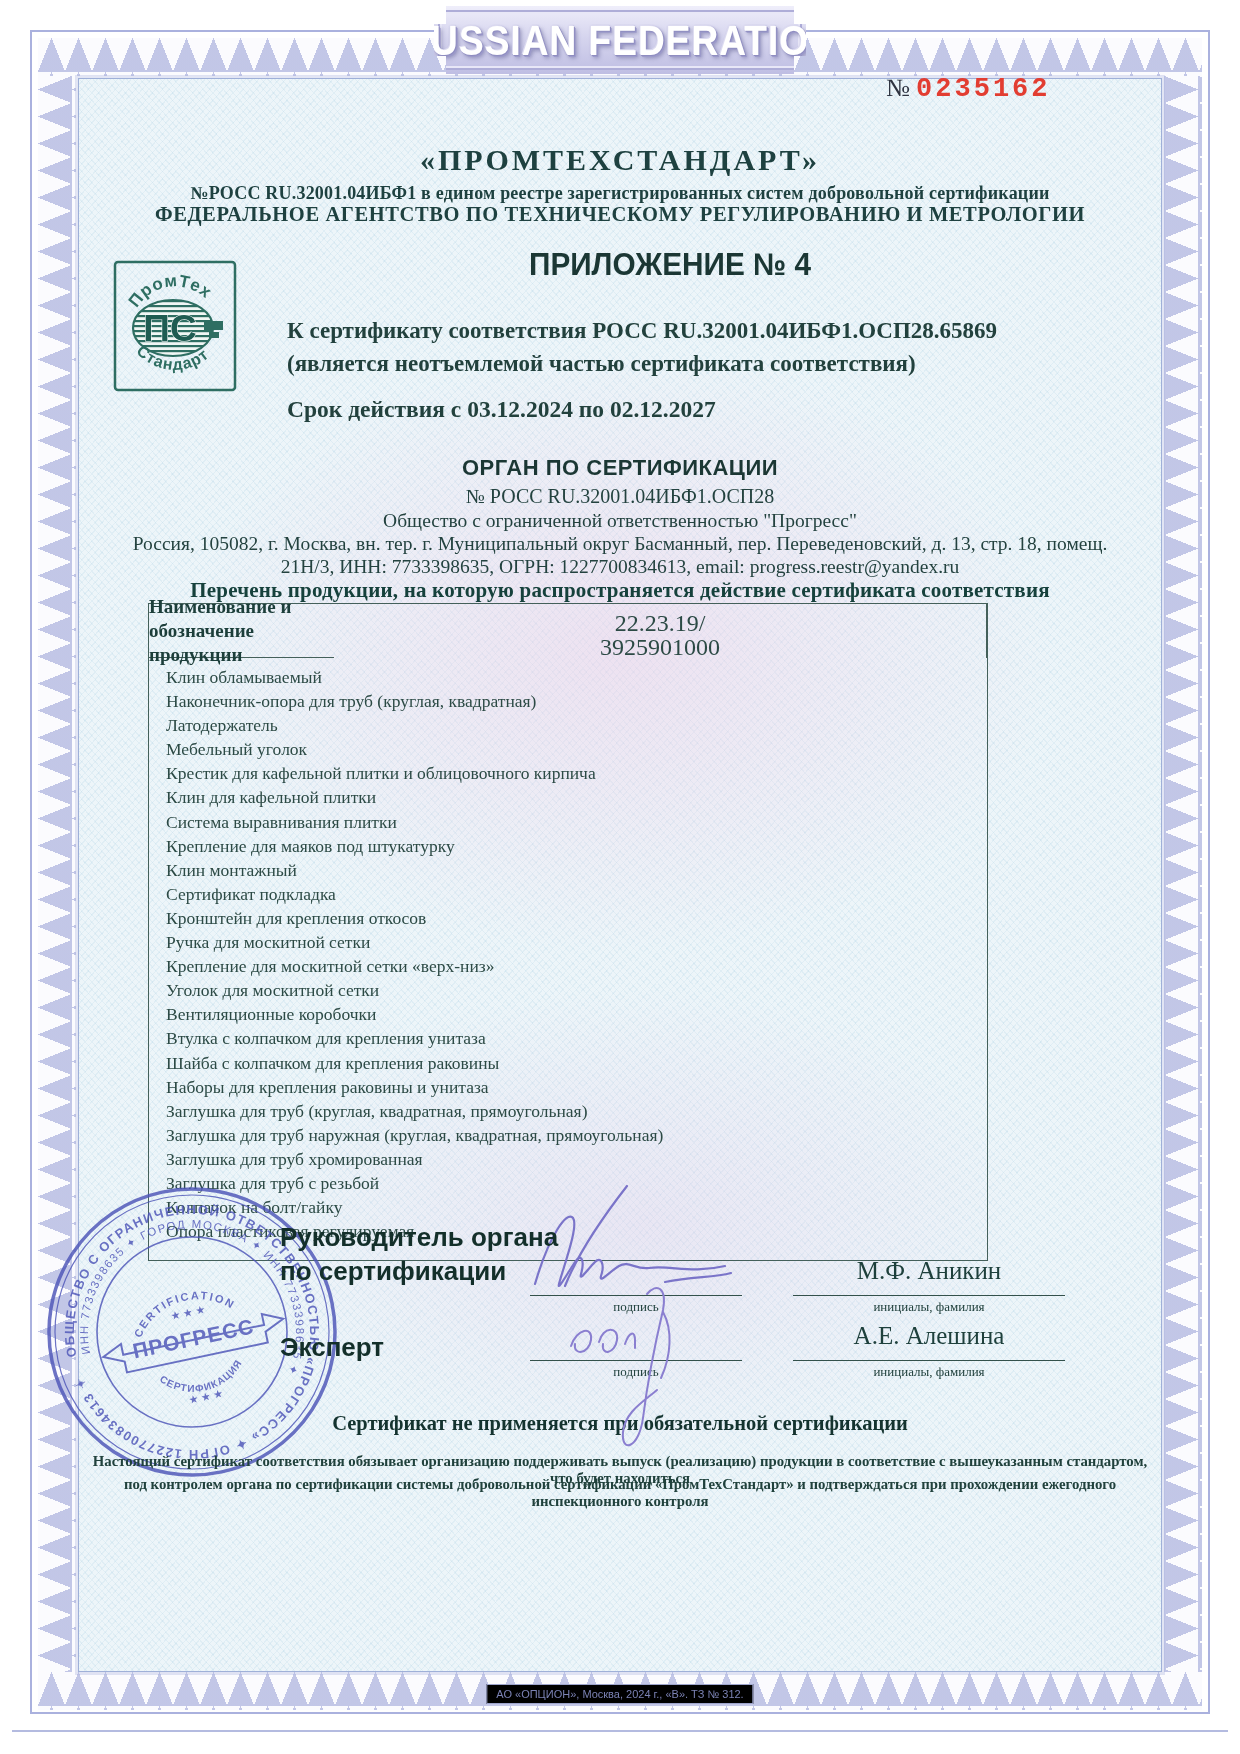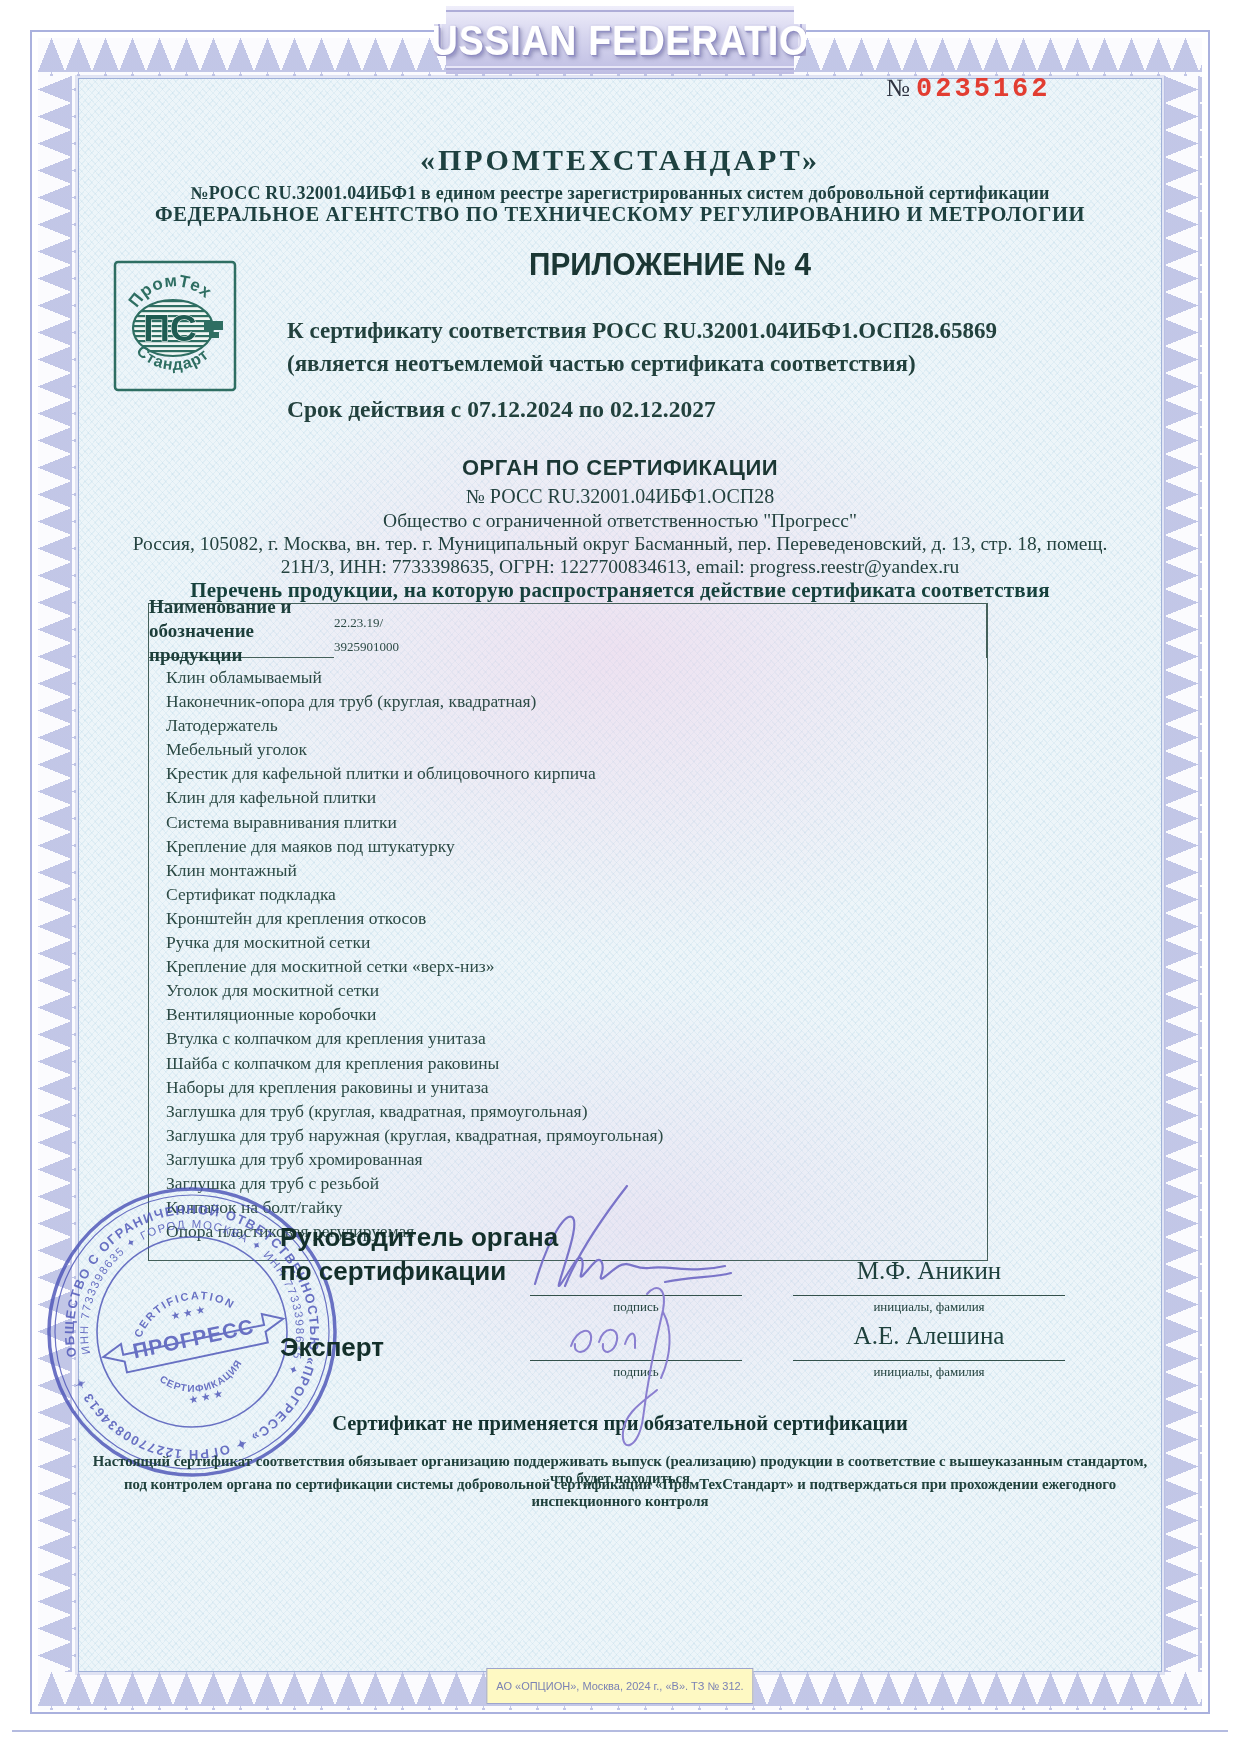--- a/index.html
+++ b/index.html
@@ -78,22 +78,22 @@
   .addr1{top:533px;font-size:19.5px;color:#23423f;left:60px;right:60px;text-align:center;}
   .addr2{top:556px;font-size:19.5px;color:#23423f;}
   .products-heading{top:578px;font-size:21px;font-weight:bold;color:#16413c;letter-spacing:.2px;}
 
   
   .tbl{top:603px;left:148px;width:838px;height:656px;border:1.5px solid #44605a;
       display:grid;grid-template-columns:185px 1fr;grid-template-rows:54px 1fr;}
   .tbl .h1,.tbl .h2{border-bottom:1.5px solid #44605a;display:flex;flex-direction:column;
       align-items:center;justify-content:center;font-weight:bold;font-size:19px;color:#1c3e3a;line-height:24px;}
   .tbl .h1{border-right:1.2px solid #44605a;}
-  .tbl .c1{border-right:1.2px solid #44605a;padding-top:7px;
-      font-size:13px;color:#2c4a45;line-height:24px;}
+  .tbl .c1{border-right:1.2px solid #44605a;text-align:center;padding-top:7px;
+      font-size:24px;color:#2c4a45;line-height:24px;}
   .tbl .c2{padding:7px 10px 0 17px;font-size:17.5px;color:#2c4a45;}
   .tbl .c2 .item{line-height:24.1px;white-space:nowrap;}
 
   
   .stamp{top:1182px;left:42px;width:300px;height:300px;transform:rotate(-12deg);opacity:.82;}
   .role1a{top:1222px;left:280px;font-family:"Liberation Sans",sans-serif;font-weight:bold;
       font-size:26px;color:#132f2a;z-index:4;}
   .role1b{top:1256px;left:280px;font-family:"Liberation Sans",sans-serif;font-weight:bold;
       font-size:26px;color:#132f2a;z-index:4;}
   .role2{top:1332px;left:280px;font-family:"Liberation Sans",sans-serif;font-weight:bold;
@@ -111,21 +111,21 @@
   .name1{top:1257px;left:793px;width:272px;text-align:center;font-size:25px;color:#1e403c;}
   .name2{top:1322px;left:793px;width:272px;text-align:center;font-size:25px;color:#1e403c;}
   .sig1{top:1178px;left:515px;width:240px;height:120px;z-index:3;}
   .sig2{top:1282px;left:555px;width:160px;height:185px;z-index:3;}
 
   .mandatory{top:1412px;font-size:20.5px;font-weight:bold;color:#14332f;}
   .foot1{top:1453px;left:86px;right:86px;text-align:center;font-size:14.8px;font-weight:bold;color:#20413c;}
   .foot2{top:1476px;left:86px;right:86px;text-align:center;font-size:14.8px;font-weight:bold;color:#20413c;}
 
   .printer{position:absolute;left:50%;bottom:50px;transform:translateX(-50%);z-index:5;
-      background:#fef9c3;border:1px solid #9da4cc;padding:11px 9px;
+      background:#000000;border:1px solid #9da4cc;padding:3px 9px;
       font-family:"Liberation Sans",sans-serif;font-size:11px;color:#7b82b4;white-space:nowrap;text-align:center;}
 </style>
 </head>
 <body>
 
 <div class="page">
 
   <div class="frame-outer"></div>
   <div class="frame-bottom-extra"></div>
   <div class="zz zz-top"></div>
@@ -169,21 +169,21 @@
       <text x="57" y="81" font-family="Liberation Sans, sans-serif" font-size="37" font-weight="bold" text-anchor="middle" fill="#1f5c52" stroke="#ffffff" stroke-width="1" paint-order="stroke">ПС</text>
       <text font-family="Liberation Sans, sans-serif" font-size="16" font-weight="bold" fill="#2e6e62" letter-spacing="1">
         <textPath href="#lb" startOffset="12">Стандарт</textPath>
       </text>
     </svg>
   </div>
 
   <div class="abs annex-title">ПРИЛОЖЕНИЕ № 4</div>
   <div class="abs to-cert">К сертификату соответствия РОСС RU.32001.04ИБФ1.ОСП28.65869</div>
   <div class="abs integral">(является неотъемлемой частью сертификата соответствия)</div>
-  <div class="abs validity">Срок действия с 07.12.2024 по 02.12.2027</div>
+  <div class="abs validity">Срок действия с 03.12.2024 по 02.12.2027</div>
 
   <div class="abs ctr organ-heading">ОРГАН ПО СЕРТИФИКАЦИИ</div>
   <div class="abs ctr organ-number">№ РОСС RU.32001.04ИБФ1.ОСП28</div>
   <div class="abs ctr organ-name">Общество с ограниченной ответственностью "Прогресс"</div>
   <div class="abs addr1">Россия, 105082, г. Москва, вн. тер. г. Муниципальный округ Басманный, пер. Переведеновский, д. 13, стр. 18, помещ.</div>
   <div class="abs ctr addr2">21Н/3, ИНН: 7733398635, ОГРН: 1227700834613, email: progress.reestr@yandex.ru</div>
   <div class="abs ctr products-heading">Перечень продукции, на которую распространяется действие сертификата соответствия</div>
 
   <div class="abs tbl">
     <div class="h2">

